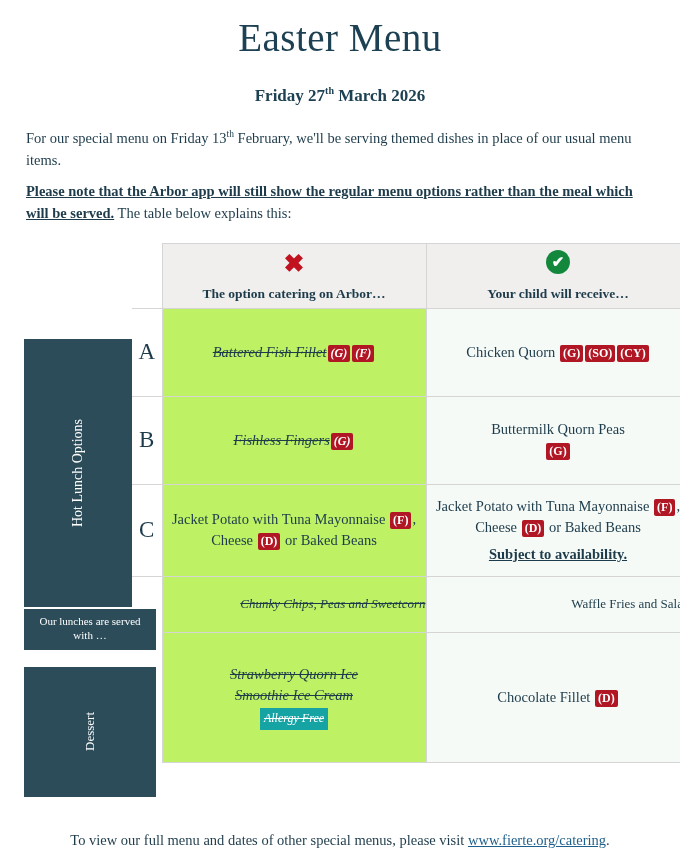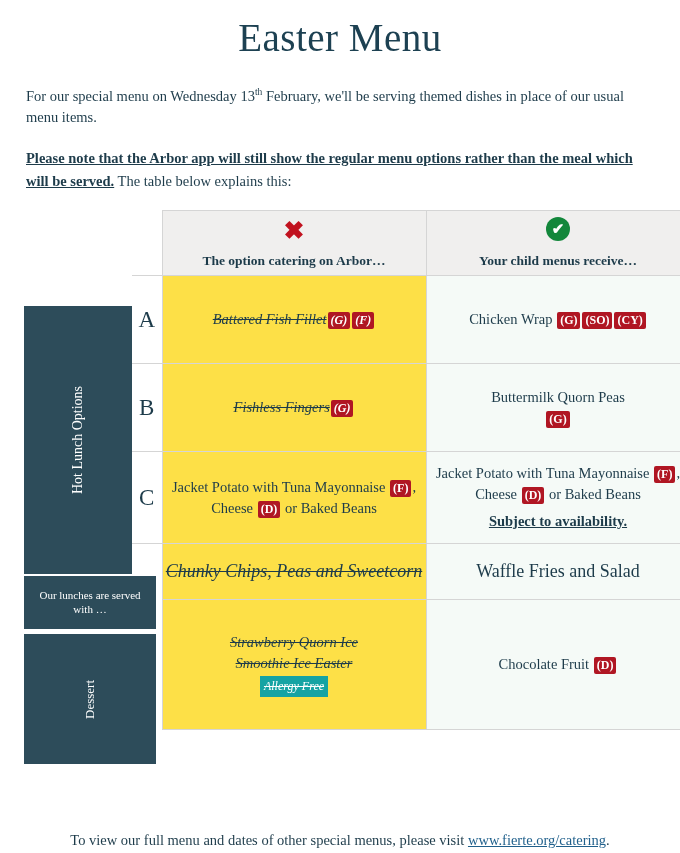--- a/index.html
+++ b/index.html
@@ -47,21 +47,21 @@
     color: #1d3b4a;
     margin: 22px 2px 0 2px;
   }
   .intro sup {
     font-size: 9.5px;
     vertical-align: super;
   }
   .notice {
     font-size: 14.5px;
     line-height: 1.55;
-    margin: 18px 2px 0 2px;
+    margin: 8px 2px 0 2px;
     color: #1d3b4a;
   }
   .notice .bold-underline {
     font-weight: bold;
     text-decoration: underline;
   }
 
   
   .menu-wrap {
     position: relative;
@@ -116,42 +116,43 @@
     border-radius: 50%;
     background: #13873b;
     color: #ffffff;
     font-size: 15px;
     line-height: 24px;
     text-align: center;
     font-family: "Liberation Sans", sans-serif;
   }
 
   .cell-arbor {
-    background: #fde047;
+    background: #bef264;
     text-align: center;
     font-size: 14.5px;
     line-height: 1.45;
     padding: 10px 14px;
     color: #1d3b4a;
   }
   .cell-receive {
     background: #f5faf7;
     text-align: center;
     font-size: 14.5px;
     line-height: 1.45;
     padding: 10px 14px;
     color: #1d3b4a;
   }
   .strike {
     text-decoration: line-through;
     font-style: italic;
   }
   .small-row .cell-arbor,
   .small-row .cell-receive {
-    font-size: 18px;
+    font-size: 13px;
+    text-align: right;
   }
   .letter-cell {
     background: #ffffff;
     text-align: center;
     font-size: 23px;
     color: #1d3b4a;
     border-left: none !important;
   }
   .rowA { height: 88px; }
   .rowB { height: 88px; }
@@ -213,21 +214,21 @@
     left: 0px;
     top: 96px;
     width: 108px;
     height: 268px;
     font-size: 14px;
   }
   #panel-side {
     left: 0px;
     top: 366px;
     width: 132px;
-    height: 53px;
+    height: 41px;
     font-size: 11px;
     line-height: 1.25;
     padding: 0 6px;
     box-sizing: border-box;
   }
   #panel-dessert {
     left: 0px;
     top: 424px;
     width: 132px;
     height: 130px;
@@ -247,23 +248,26 @@
     text-decoration: underline;
   }
 </style>
 </head>
 <body>
 
 <div class="page">
 
   <h1 class="title">Easter Menu</h1>
 
+  <div class="subtitle">
+    <span>Friday 27</span><sup>th</sup><span> March 2026</span>
+  </div>
 
   <p class="intro">
-    <span>For our special menu on Wednesday 13</span><sup>th</sup><span> February, we'll be serving themed dishes in place of our usual menu items.</span>
+    <span>For our special menu on Friday 13</span><sup>th</sup><span> February, we'll be serving themed dishes in place of our usual menu items.</span>
   </p>
 
   <p class="notice">
     <span class="bold-underline">Please note that the Arbor app will still show the regular menu options rather than the meal which will be served.</span><span> The table below explains this:</span>
   </p>
 
   <div class="menu-wrap">
     <table class="menu">
       <colgroup>
         <col class="c-label">
@@ -274,32 +278,32 @@
       <tbody>
         <tr>
           <td class="hdr-blank"></td>
           <td class="hdr-blank"></td>
           <td class="hdr-cell">
             <span class="hdr-icon"><span class="x-mark">✖</span></span>
             <span>The option catering on Arbor…</span>
           </td>
           <td class="hdr-cell">
             <span class="hdr-icon"><span class="check-circle">✔</span></span>
-            <span>Your child menus receive…</span>
+            <span>Your child will receive…</span>
           </td>
         </tr>
 
         <tr class="rowA">
           <td class="side-label-cell"></td>
           <td class="letter-cell">A</td>
           <td class="cell-arbor">
             <span class="strike">Battered Fish Fillet</span><span class="tag strike">(G)</span><span class="tag strike">(F)</span>
           </td>
           <td class="cell-receive">
-            <span>Chicken Wrap</span>
+            <span>Chicken Quorn</span>
             <span class="tag">(G)</span><span class="tag">(SO)</span><span class="tag">(CY)</span>
           </td>
         </tr>
 
         <tr class="rowB">
           <td class="side-label-cell"></td>
           <td class="letter-cell">B</td>
           <td class="cell-arbor">
             <span class="strike">Fishless Fingers</span><span class="tag strike">(G)</span>
           </td>
@@ -330,25 +334,25 @@
           </td>
           <td class="cell-receive">
             <span>Waffle Fries and Salad</span>
           </td>
         </tr>
 
         <tr class="rowDessert">
           <td class="dessert-label-cell" colspan="2"></td>
           <td class="cell-arbor small-row">
             <div class="strike">Strawberry Quorn Ice</div>
-            <div class="strike">Smoothie Ice Easter</div>
+            <div class="strike">Smoothie Ice Cream</div>
             <span class="tag-teal">Allergy Free</span>
           </td>
           <td class="cell-receive">
-            <span>Chocolate Fruit</span>
+            <span>Chocolate Fillet</span>
             <span class="tag">(D)</span>
           </td>
         </tr>
       </tbody>
     </table>
 
     <div class="panel panel-vertical" id="panel-hot">
       <span>Hot Lunch Options</span>
     </div>
     <div class="panel" id="panel-side">

